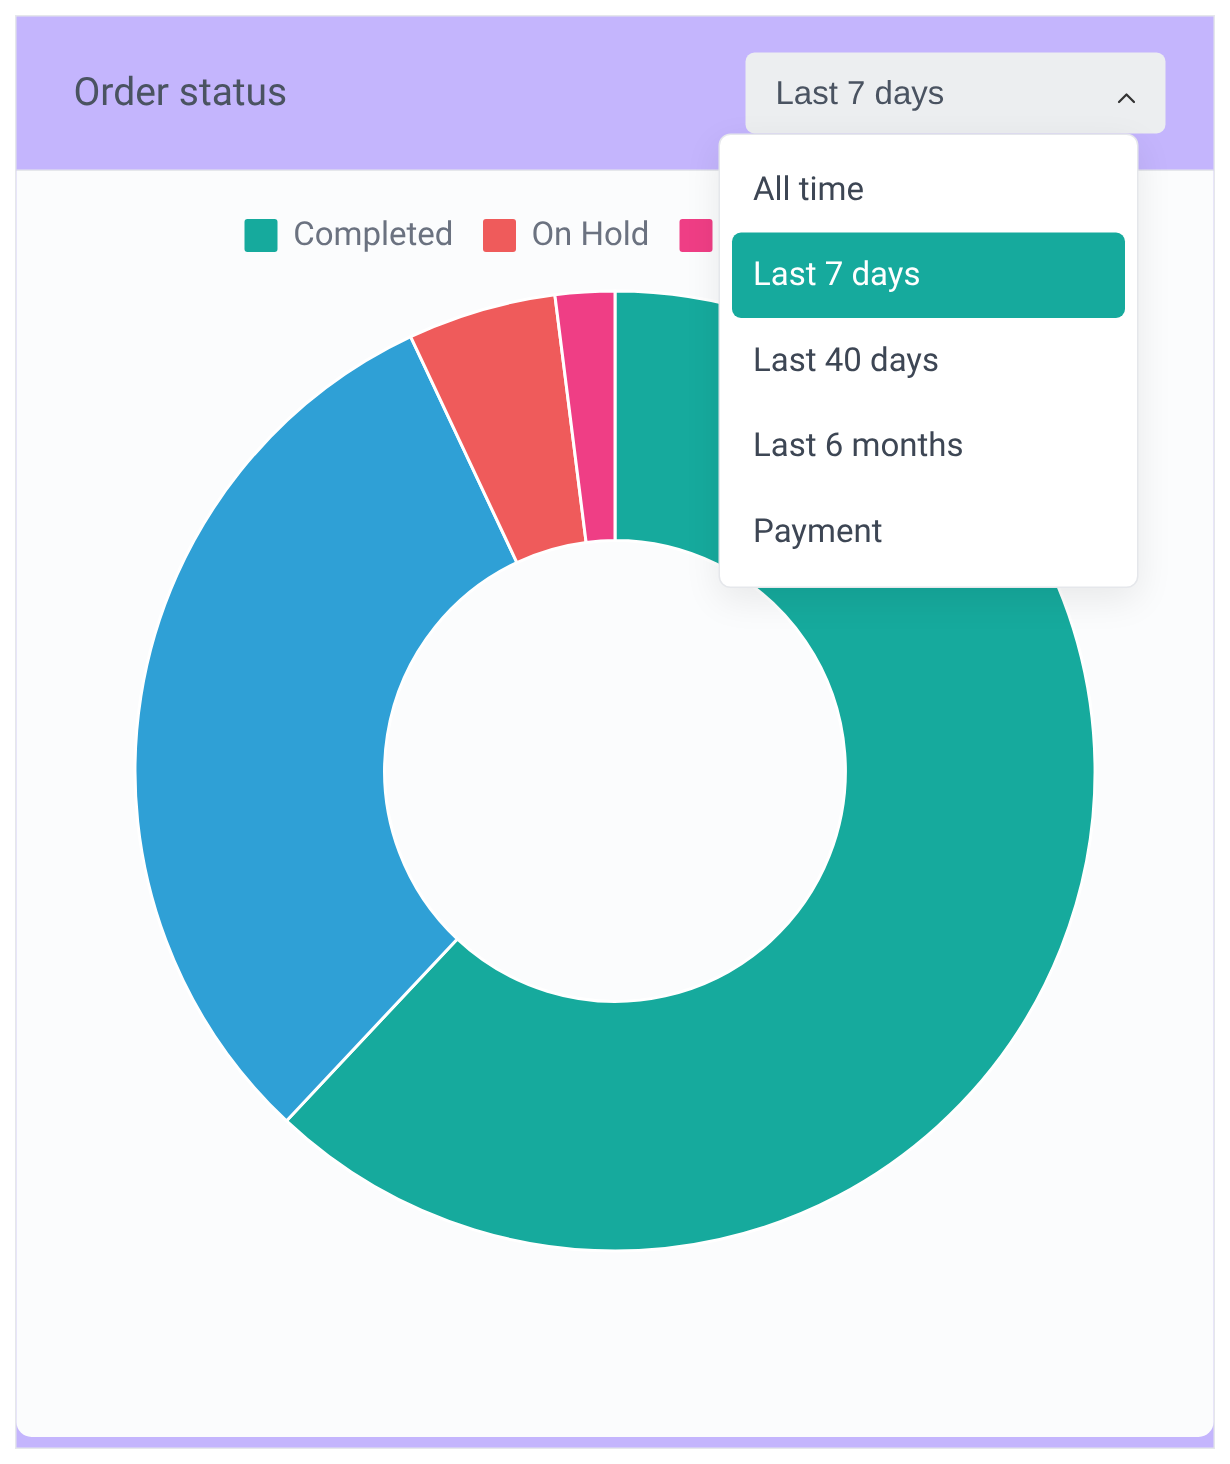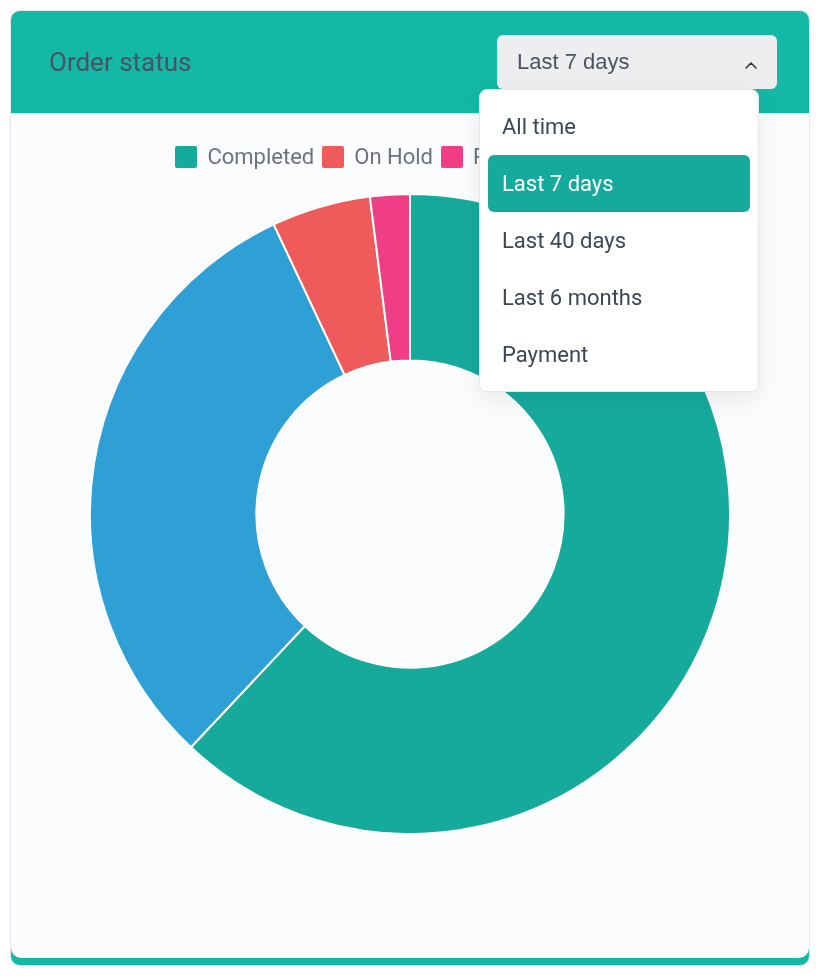--- a/index.html
+++ b/index.html
@@ -7,22 +7,22 @@
     font-family: -apple-system, BlinkMacSystemFont, "Segoe UI", Roboto, Helvetica, Arial, sans-serif;
     background: #ffffff;
     width: 820px;
     height: 976px;
     padding: 10px;
   }
   .card {
     width: 100%;
     height: 100%;
     border: 1px solid #e5e7eb;
-    border-radius: 10px;
-    background: #14b8a6;
+    border-radius: 0;
+    background: #c4b5fd;
     overflow: visible;
     position: relative;
   }
   .card-header {
     display: flex;
     align-items: center;
     justify-content: space-between;
     padding: 24px 32px 24px 38px;
     border-bottom: 1px solid #e5e7eb;
     position: relative;
@@ -81,21 +81,21 @@
     background: #fbfcfd;
     padding: 30px 20px 40px 20px;
     height: calc(100% - 110px);
     border-bottom-left-radius: 10px;
     border-bottom-right-radius: 10px;
   }
   .legend {
     display: flex;
     flex-wrap: wrap;
     justify-content: center;
-    gap: 18px 8px;
+    gap: 18px 20px;
     max-width: 560px;
     margin: 0 auto 20px auto;
   }
   .legend-item {
     display: flex;
     align-items: center;
     gap: 10px;
     font-size: 22px;
     color: #6b7280;
   }

